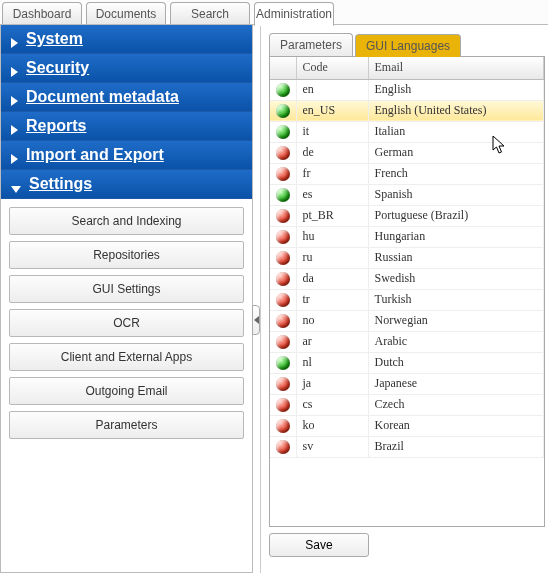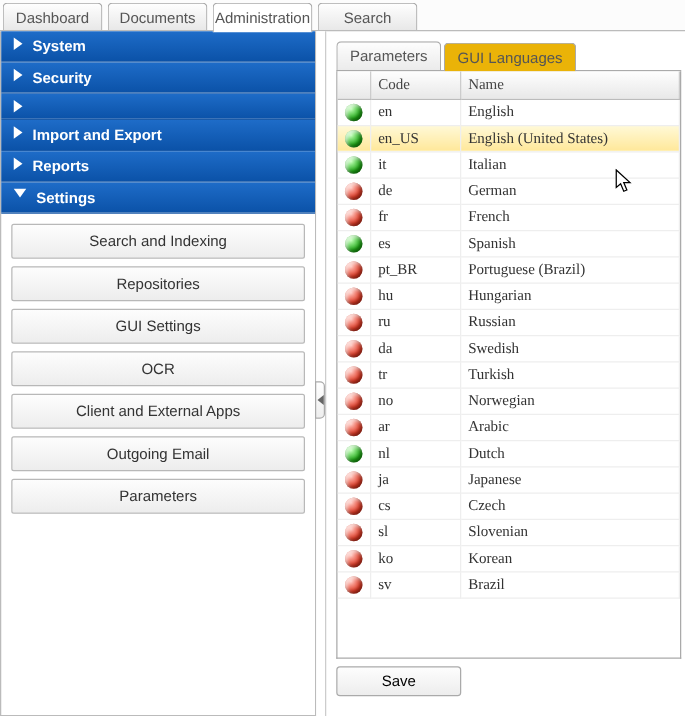--- a/index.html
+++ b/index.html
@@ -51,23 +51,24 @@
     background: #fff;
     padding-bottom: 6px;
   }
   .accordion-item {
     background: linear-gradient(#1e6cc8, #0b52a8);
     color: #fff;
     font-weight: bold;
     padding: 5px 10px;
     border-bottom: 1px solid #1a5aa8;
     display: flex;
-    align-items: flex-start;
-    cursor: pointer;
-    font-size: 12px;
+    align-items: flex-end;
+    cursor: pointer;
+    font-size: 16px;
+    text-decoration: underline;
   }
   .accordion-icon {
     margin-right: 8px;
     width: 0; height: 0;
   }
   .tri-right {
     border-top: 5px solid transparent;
     border-bottom: 5px solid transparent;
     border-left: 7px solid #fff;
   }
@@ -204,45 +205,46 @@
     top: 78px;
     pointer-events: none;
   }
 </style>
 </head>
 <body>
 
 <div class="main-tabs" id="main-tabs">
     <div class="main-tab">Dashboard</div>
     <div class="main-tab">Documents</div>
+    <div class="main-tab">Search</div>
     <div class="main-tab active">Administration</div>
-    <div class="main-tab">Search</div>
   </div>
 
 <div class="content">
 
   <div class="sidebar" id="sidebar">
       <div class="accordion-item">
         <span class="accordion-icon tri-right"></span>
         <span>System</span>
       </div>
       <div class="accordion-item">
         <span class="accordion-icon tri-right"></span>
         <span>Security</span>
       </div>
       <div class="accordion-item">
         <span class="accordion-icon tri-right"></span>
+        <span>Document metadata</span>
+      </div>
+      <div class="accordion-item">
+        <span class="accordion-icon tri-right"></span>
+        <span>Reports</span>
       </div>
       <div class="accordion-item">
         <span class="accordion-icon tri-right"></span>
         <span>Import and Export</span>
-      </div>
-      <div class="accordion-item">
-        <span class="accordion-icon tri-right"></span>
-        <span>Reports</span>
       </div>
       <div class="accordion-item">
         <span class="accordion-icon tri-down"></span>
         <span>Settings</span>
       </div>
       <div class="settings-children">
         <button class="setting-btn">Search and Indexing</button>
         <button class="setting-btn">Repositories</button>
         <button class="setting-btn">GUI Settings</button>
         <button class="setting-btn">OCR</button>
@@ -260,21 +262,21 @@
     <div class="sub-tabs" id="sub-tabs">
         <div class="sub-tab">Parameters</div>
         <div class="sub-tab active">GUI Languages</div>
       </div>
     <div class="table-wrap">
       <table>
         <thead>
           <tr>
             <th class="status-h"></th>
             <th class="code-h">Code</th>
-            <th>Name</th>
+            <th>Email</th>
           </tr>
         </thead>
         <tbody id="lang-body">
             <tr>
               <td class="status-cell"><span class="dot green"></span></td>
               <td class="code-cell">en</td>
               <td>English</td>
             </tr>
             <tr class="sel">
               <td class="status-cell"><span class="dot green"></span></td>
@@ -343,25 +345,20 @@
             </tr>
             <tr>
               <td class="status-cell"><span class="dot red"></span></td>
               <td class="code-cell">ja</td>
               <td>Japanese</td>
             </tr>
             <tr>
               <td class="status-cell"><span class="dot red"></span></td>
               <td class="code-cell">cs</td>
               <td>Czech</td>
-            </tr>
-            <tr>
-              <td class="status-cell"><span class="dot red"></span></td>
-              <td class="code-cell">sl</td>
-              <td>Slovenian</td>
             </tr>
             <tr>
               <td class="status-cell"><span class="dot red"></span></td>
               <td class="code-cell">ko</td>
               <td>Korean</td>
             </tr>
             <tr>
               <td class="status-cell"><span class="dot red"></span></td>
               <td class="code-cell">sv</td>
               <td>Brazil</td>

